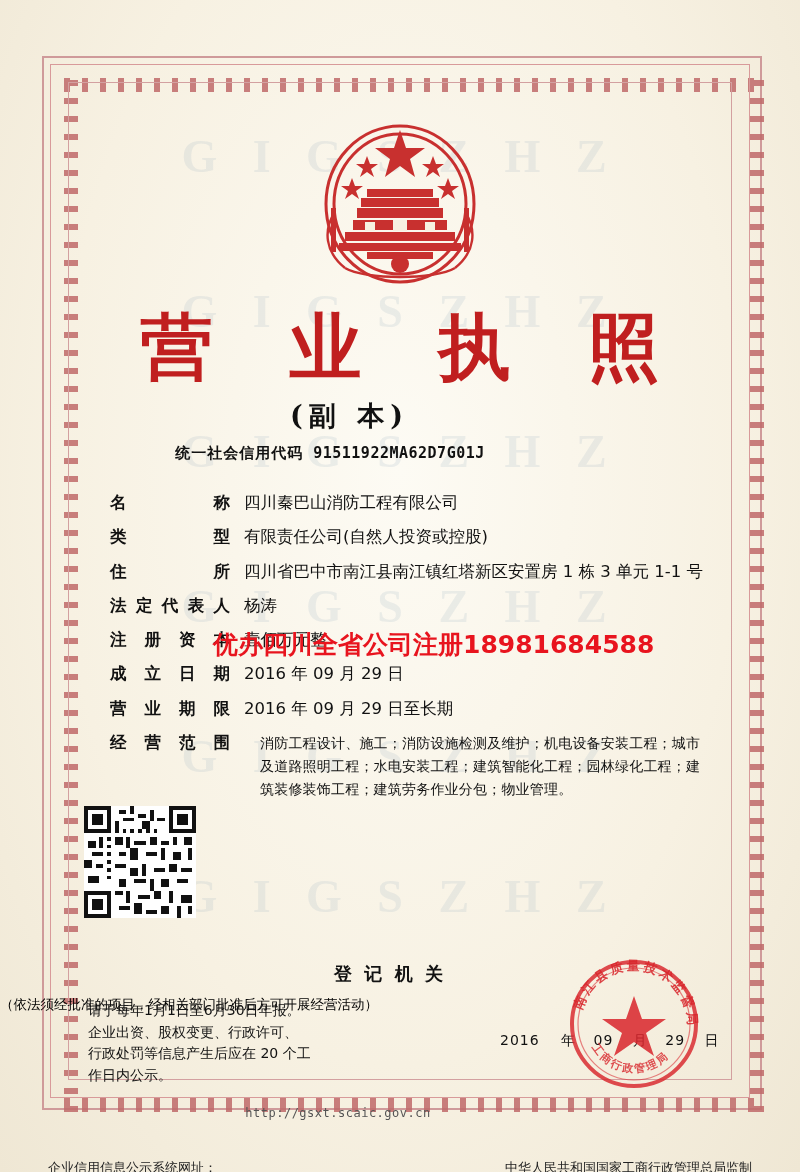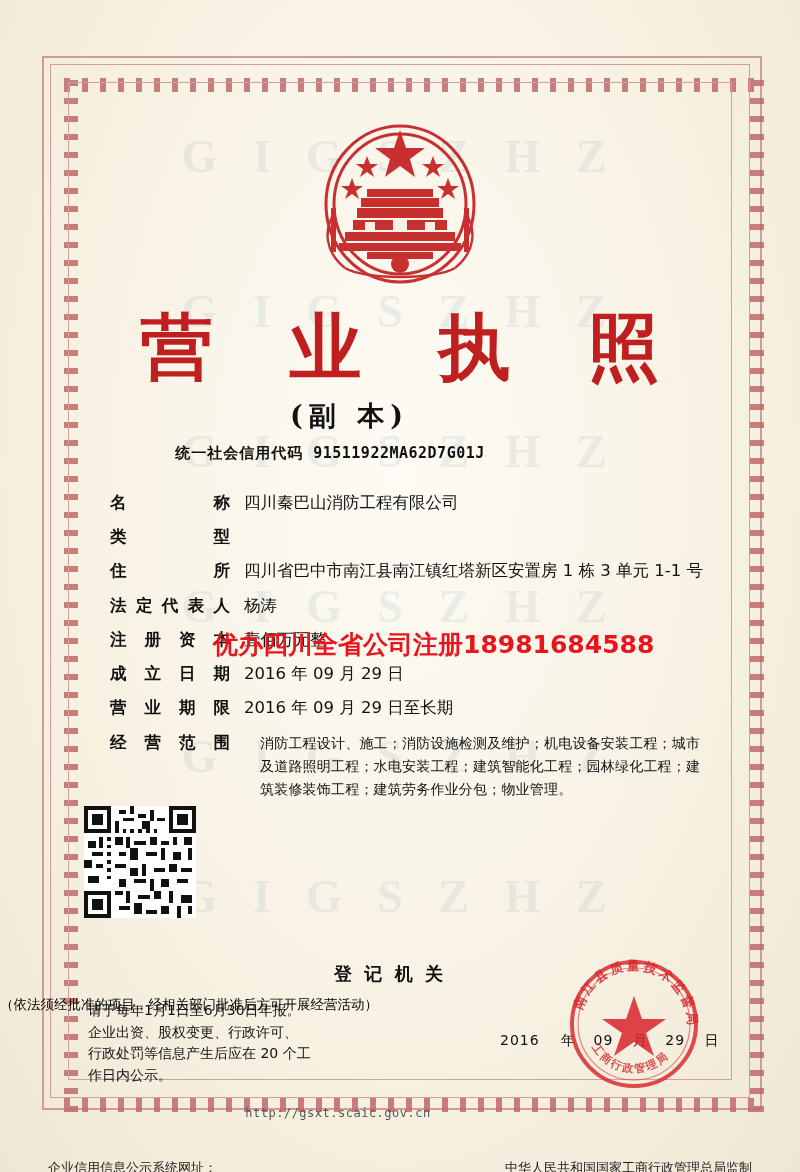--- a/index.html
+++ b/index.html
@@ -361,20 +361,21 @@
         <span>称</span>
       </div>
       <div class="field-value">四川秦巴山消防工程有限公司</div>
     </div>
 
     <div class="field-row">
       <div class="field-label">
         <span>类</span>
         <span>型</span>
       </div>
+      <div class="field-value">有限责任公司(自然人投资或控股)</div>
     </div>
 
     <div class="field-row">
       <div class="field-label">
         <span>住</span>
         <span>所</span>
       </div>
       <div class="field-value">四川省巴中市南江县南江镇红塔新区安置房 1 栋 3 单元 1-1 号</div>
     </div>
 

